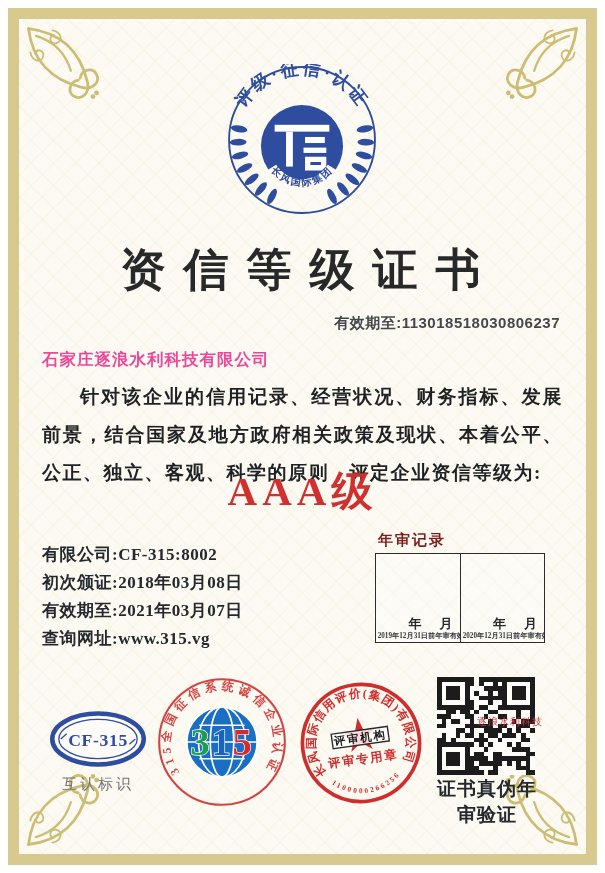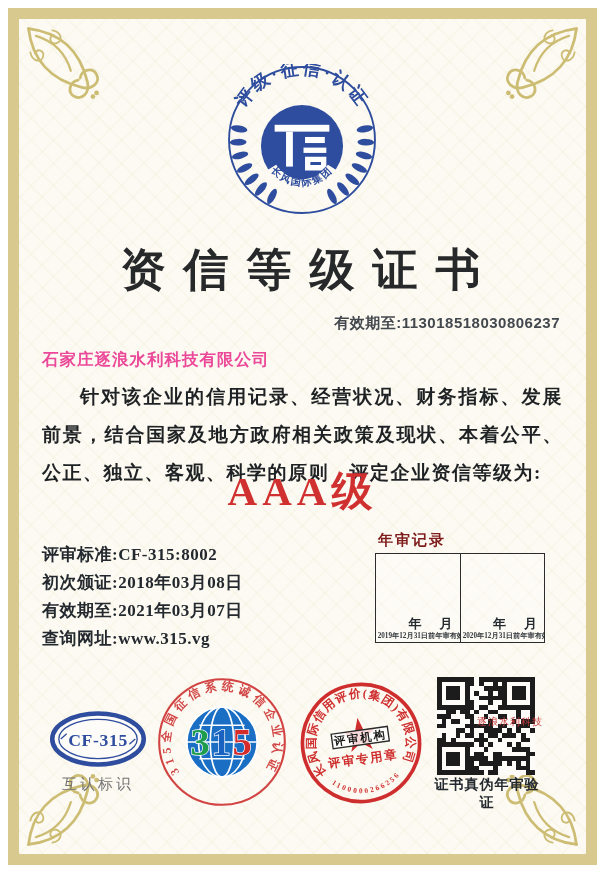--- a/index.html
+++ b/index.html
@@ -44,21 +44,21 @@
   .cf-seal{position:absolute;left:49px;top:709px;width:98px;height:60px;}
   .cf-caption{position:absolute;left:62px;top:775px;font-size:15px;font-weight:normal;color:#737373;letter-spacing:3px;}
   .globe-seal{position:absolute;left:155px;top:675px;width:134px;height:134px;}
   .review-seal{position:absolute;left:297px;top:679px;width:128px;height:128px;transform:rotate(-8deg);}
   .qr{position:absolute;left:437px;top:677px;width:98px;height:98px;
         display:grid;grid-template-columns:repeat(21,1fr);grid-template-rows:repeat(21,1fr);background:#fdfcf8;}
   .qr div.on{background:#1c1c1c;}
   .qr-overlay{position:absolute;left:461px;top:715px;width:98px;text-align:center;
         font-size:10px;font-weight:normal;color:#c5393c;letter-spacing:1px;}
   .qr-caption{position:absolute;left:431px;top:776px;width:112px;text-align:center;
-        font-size:14px;font-weight:bold;color:#23292e;letter-spacing:1px;}
+        font-size:19px;font-weight:bold;color:#23292e;letter-spacing:1px;}
   svg text{font-family:"Liberation Serif","DejaVu Serif",serif;}
 </style>
 </head>
 <body>
 
 <div class="page">
   <div class="gold-frame"></div>
 
   <svg width="0" height="0" style="position:absolute">
     <symbol id="flourish" viewBox="0 0 100 100">
@@ -126,21 +126,21 @@
     </text>
   </svg>
 
   <div class="title">资信等级证书</div>
   <div class="credit-code">有效期至:113018518030806237</div>
   <div class="company">石家庄逐浪水利科技有限公司</div>
   <div class="body-text">针对该企业的信用记录、经营状况、财务指标、发展前景，结合国家及地方政府相关政策及现状、本着公平、公正、独立、客观、科学的原则，评定企业资信等级为:</div>
   <div class="rating">AAA级</div>
 
   <div class="fields">
-    <div class="row"><span>评审标准:</span><span>CF-315:8002</span></div>
+    <div class="row"><span>有限公司:</span><span>CF-315:8002</span></div>
     <div class="row"><span>初次颁证:</span><span>2018年03月08日</span></div>
     <div class="row"><span>有效期至:</span><span>2021年03月07日</span></div>
     <div class="row"><span>查询网址:</span><span>www.315.vg</span></div>
   </div>
 
   <div class="annual-title">年审记录</div>
   <div class="annual-box">
     <div class="annual-cell first">
       <div class="ym">
         <span>年</span>

